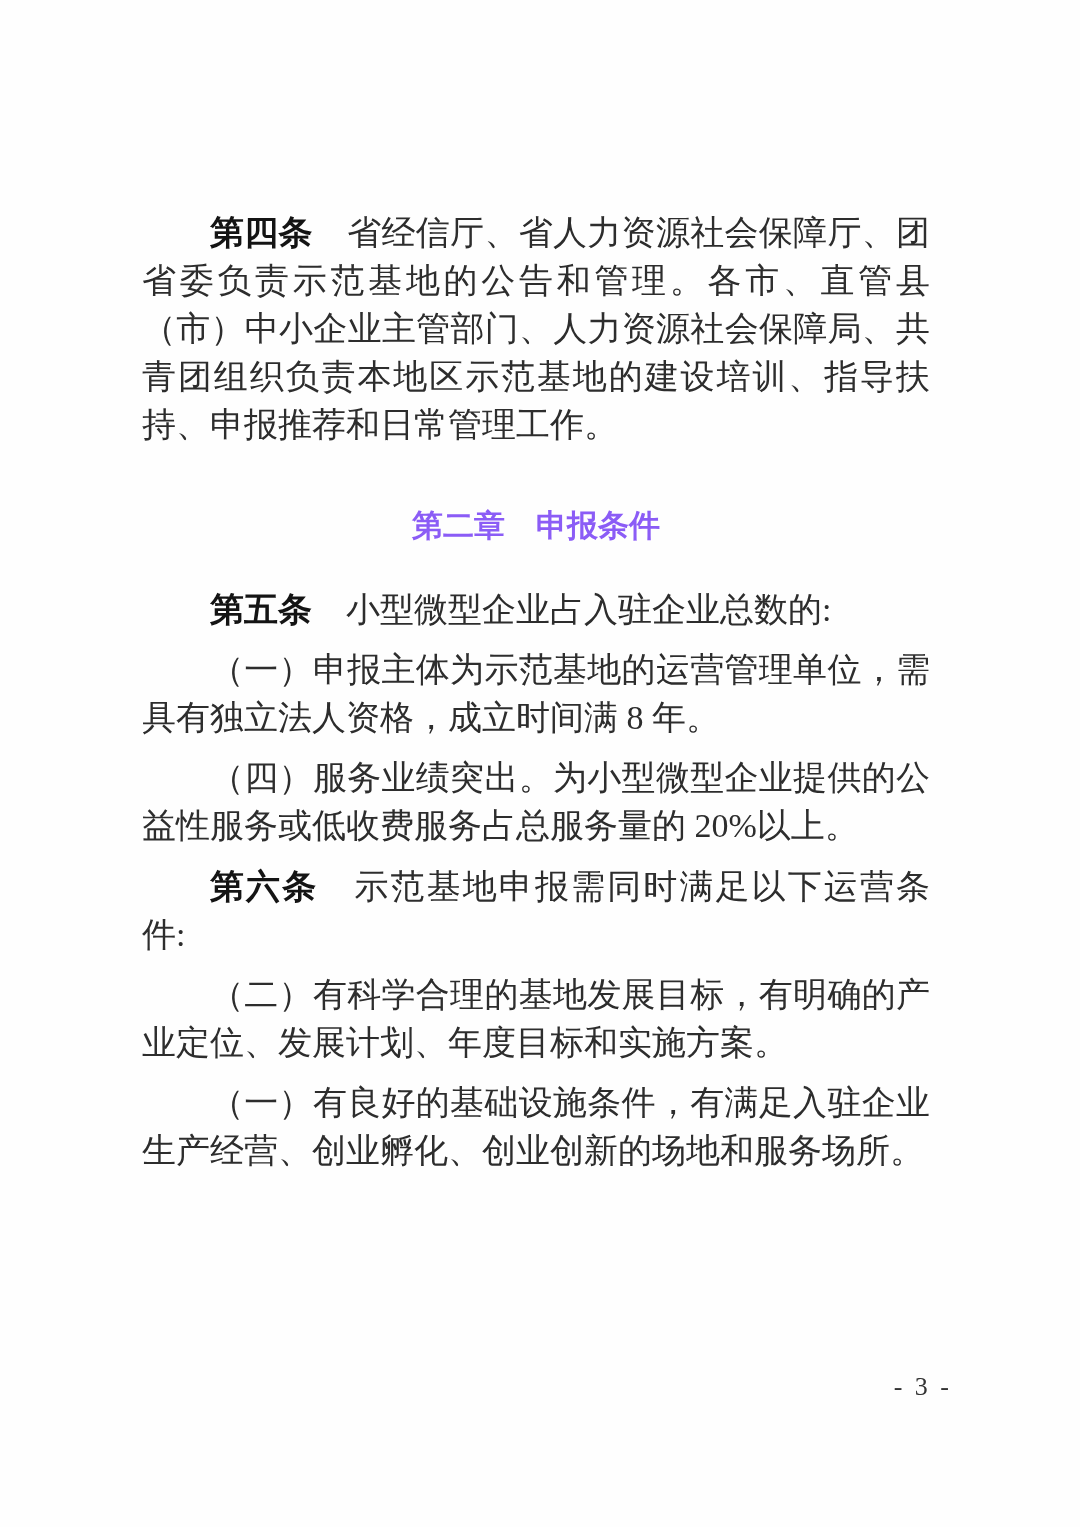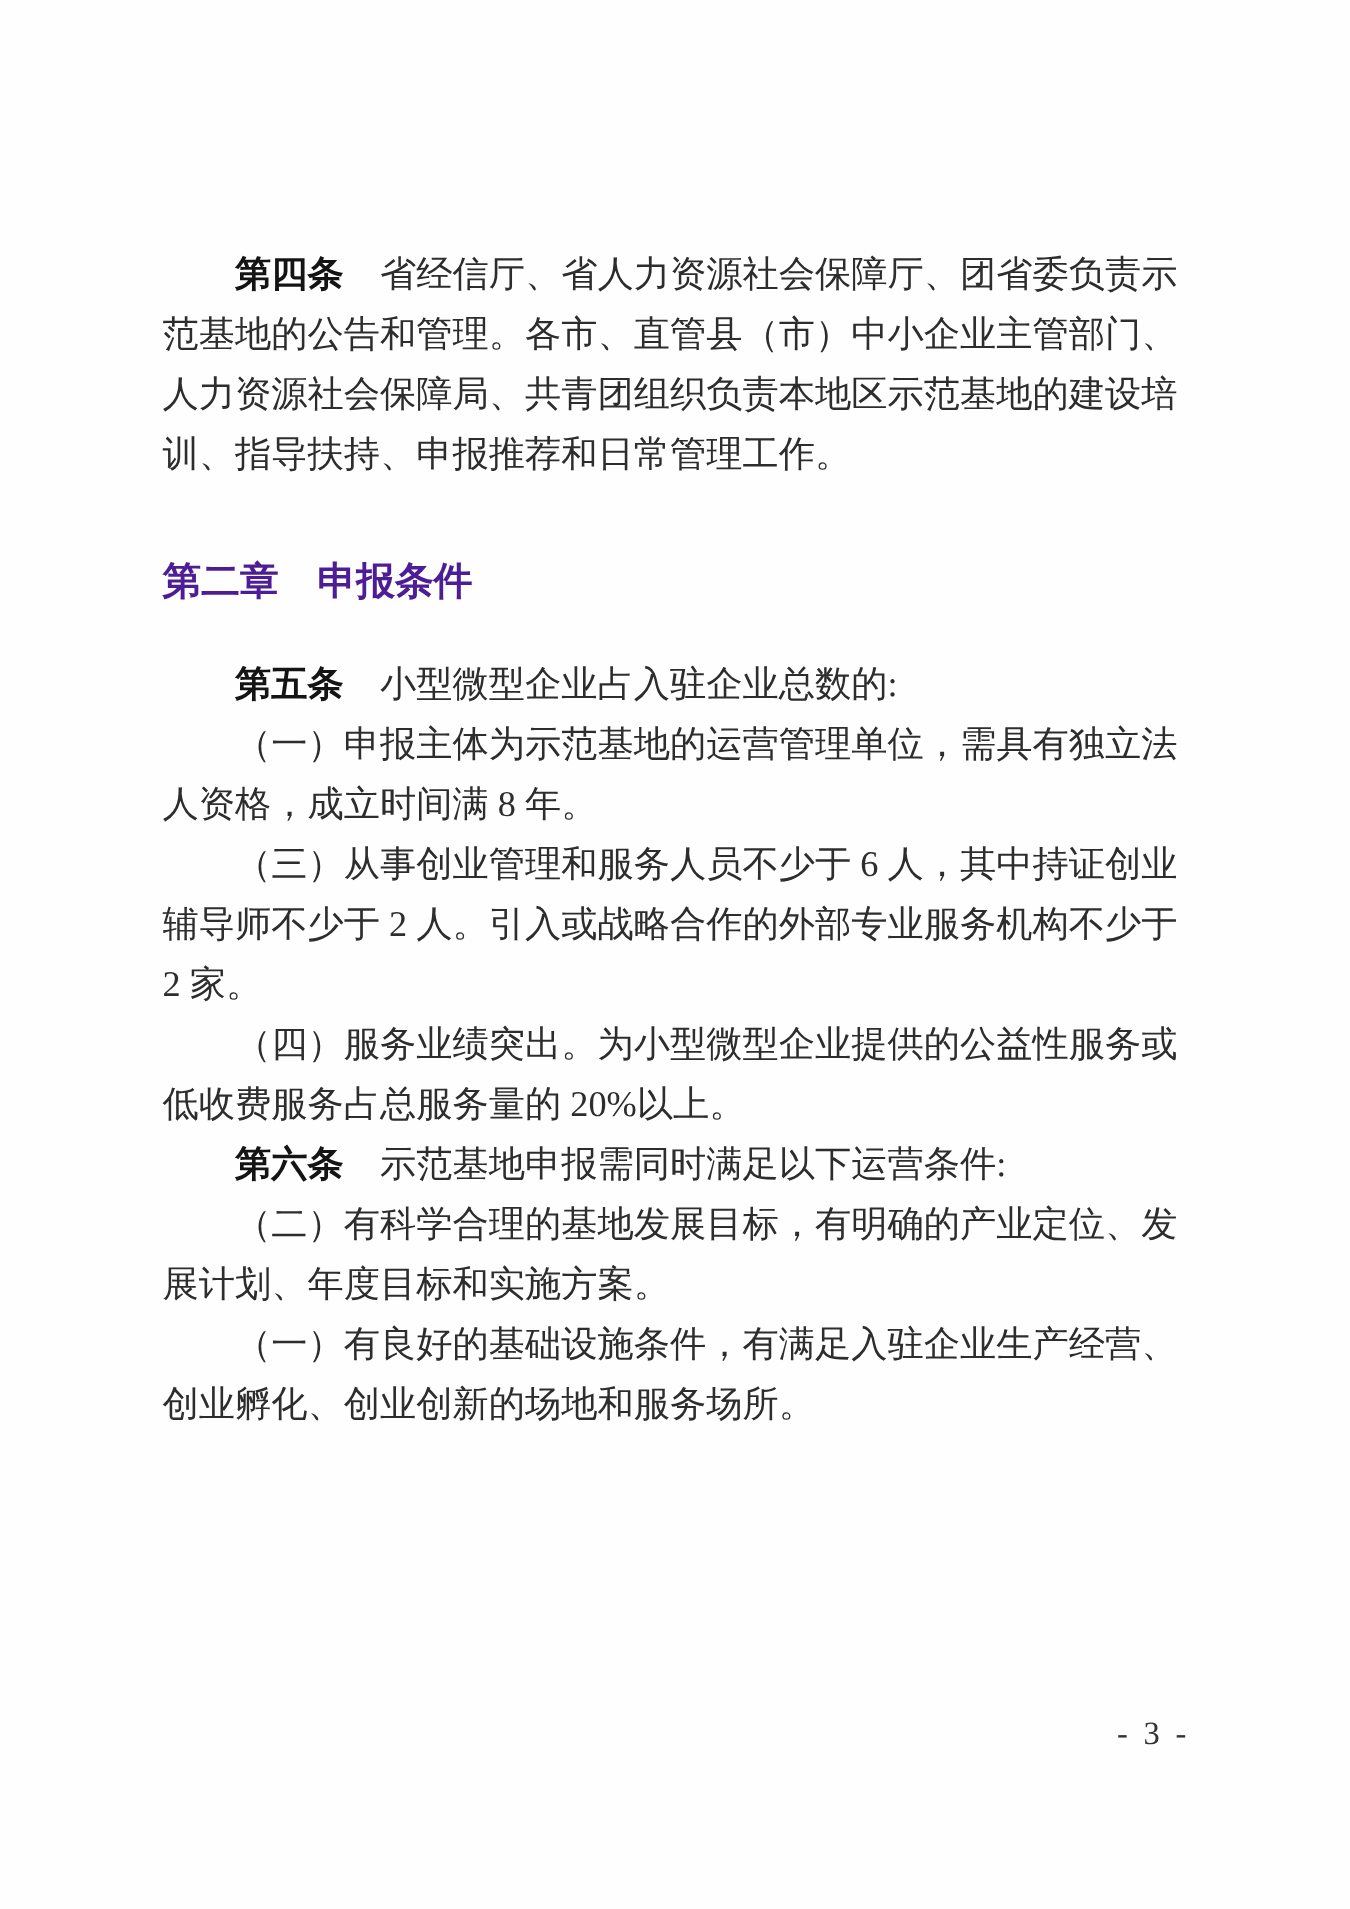--- a/index.html
+++ b/index.html
@@ -15,41 +15,41 @@
     color: #2d2d2d;
     overflow: hidden;
   }
   .content {
     position: absolute;
     left: 130px; top: 0;
     width: 812px;
     padding-top: 196px;
   }
   .para {
-    margin: 0;
-    font-size: 29px;
+    margin: 12px;
+    font-size: 34px;
     line-height: 48px;
     text-align: justify;
     text-indent: 2em;
     letter-spacing: 0;
   }
   .term {
     font-family: "Liberation Sans", "DejaVu Sans", sans-serif;
     font-weight: 700;
     color: #141414;
   }
   .chapter {
     margin: 52px 0 0 0;
     font-size: 31px;
     line-height: 50px;
-    text-align: left;
+    text-align: center;
     text-indent: 0;
     font-family: "Liberation Sans", "DejaVu Sans", sans-serif;
     font-weight: 700;
-    color: #4c1d95;
+    color: #8b5cf6;
   }
   .chapter .chapter-title { margin-left: 1em; }
   .sec { margin-top: 34px; }
   .page-number {
     position: absolute;
     top: 1372px;
     right: 128px;
     font-size: 26px;
     line-height: 30px;
     color: #333333;
@@ -63,21 +63,20 @@
 <div class="page">
   <main class="content">
 
     <p class="para"><b class="term">第四条</b><span>　省经信厅、省人力资源社会保障厅、团省委负责示范基地的公告和管理。各市、直管县（市）中小企业主管部门、人力资源社会保障局、共青团组织负责本地区示范基地的建设培训、指导扶持、申报推荐和日常管理工作。</span></p>
 
     <h2 class="chapter"><span class="chapter-number">第二章</span><span class="chapter-title">申报条件</span></h2>
 
     <p class="para sec"><b class="term">第五条</b><span>　小型微型企业占入驻企业总数的:</span></p>
 
     <p class="para">（一）申报主体为示范基地的运营管理单位，需具有独立法人资格，成立时间满 8 年。</p>
-    <p class="para">（三）从事创业管理和服务人员不少于 6 人，其中持证创业辅导师不少于 2 人。引入或战略合作的外部专业服务机构不少于 2 家。</p>
     <p class="para">（四）服务业绩突出。为小型微型企业提供的公益性服务或低收费服务占总服务量的 20%以上。</p>
 
     <p class="para"><b class="term">第六条</b><span>　示范基地申报需同时满足以下运营条件:</span></p>
 
     <p class="para">（二）有科学合理的基地发展目标，有明确的产业定位、发展计划、年度目标和实施方案。</p>
     <p class="para">（一）有良好的基础设施条件，有满足入驻企业生产经营、创业孵化、创业创新的场地和服务场所。</p>
 
   </main>
 
   <div class="page-number">- 3 -</div>

